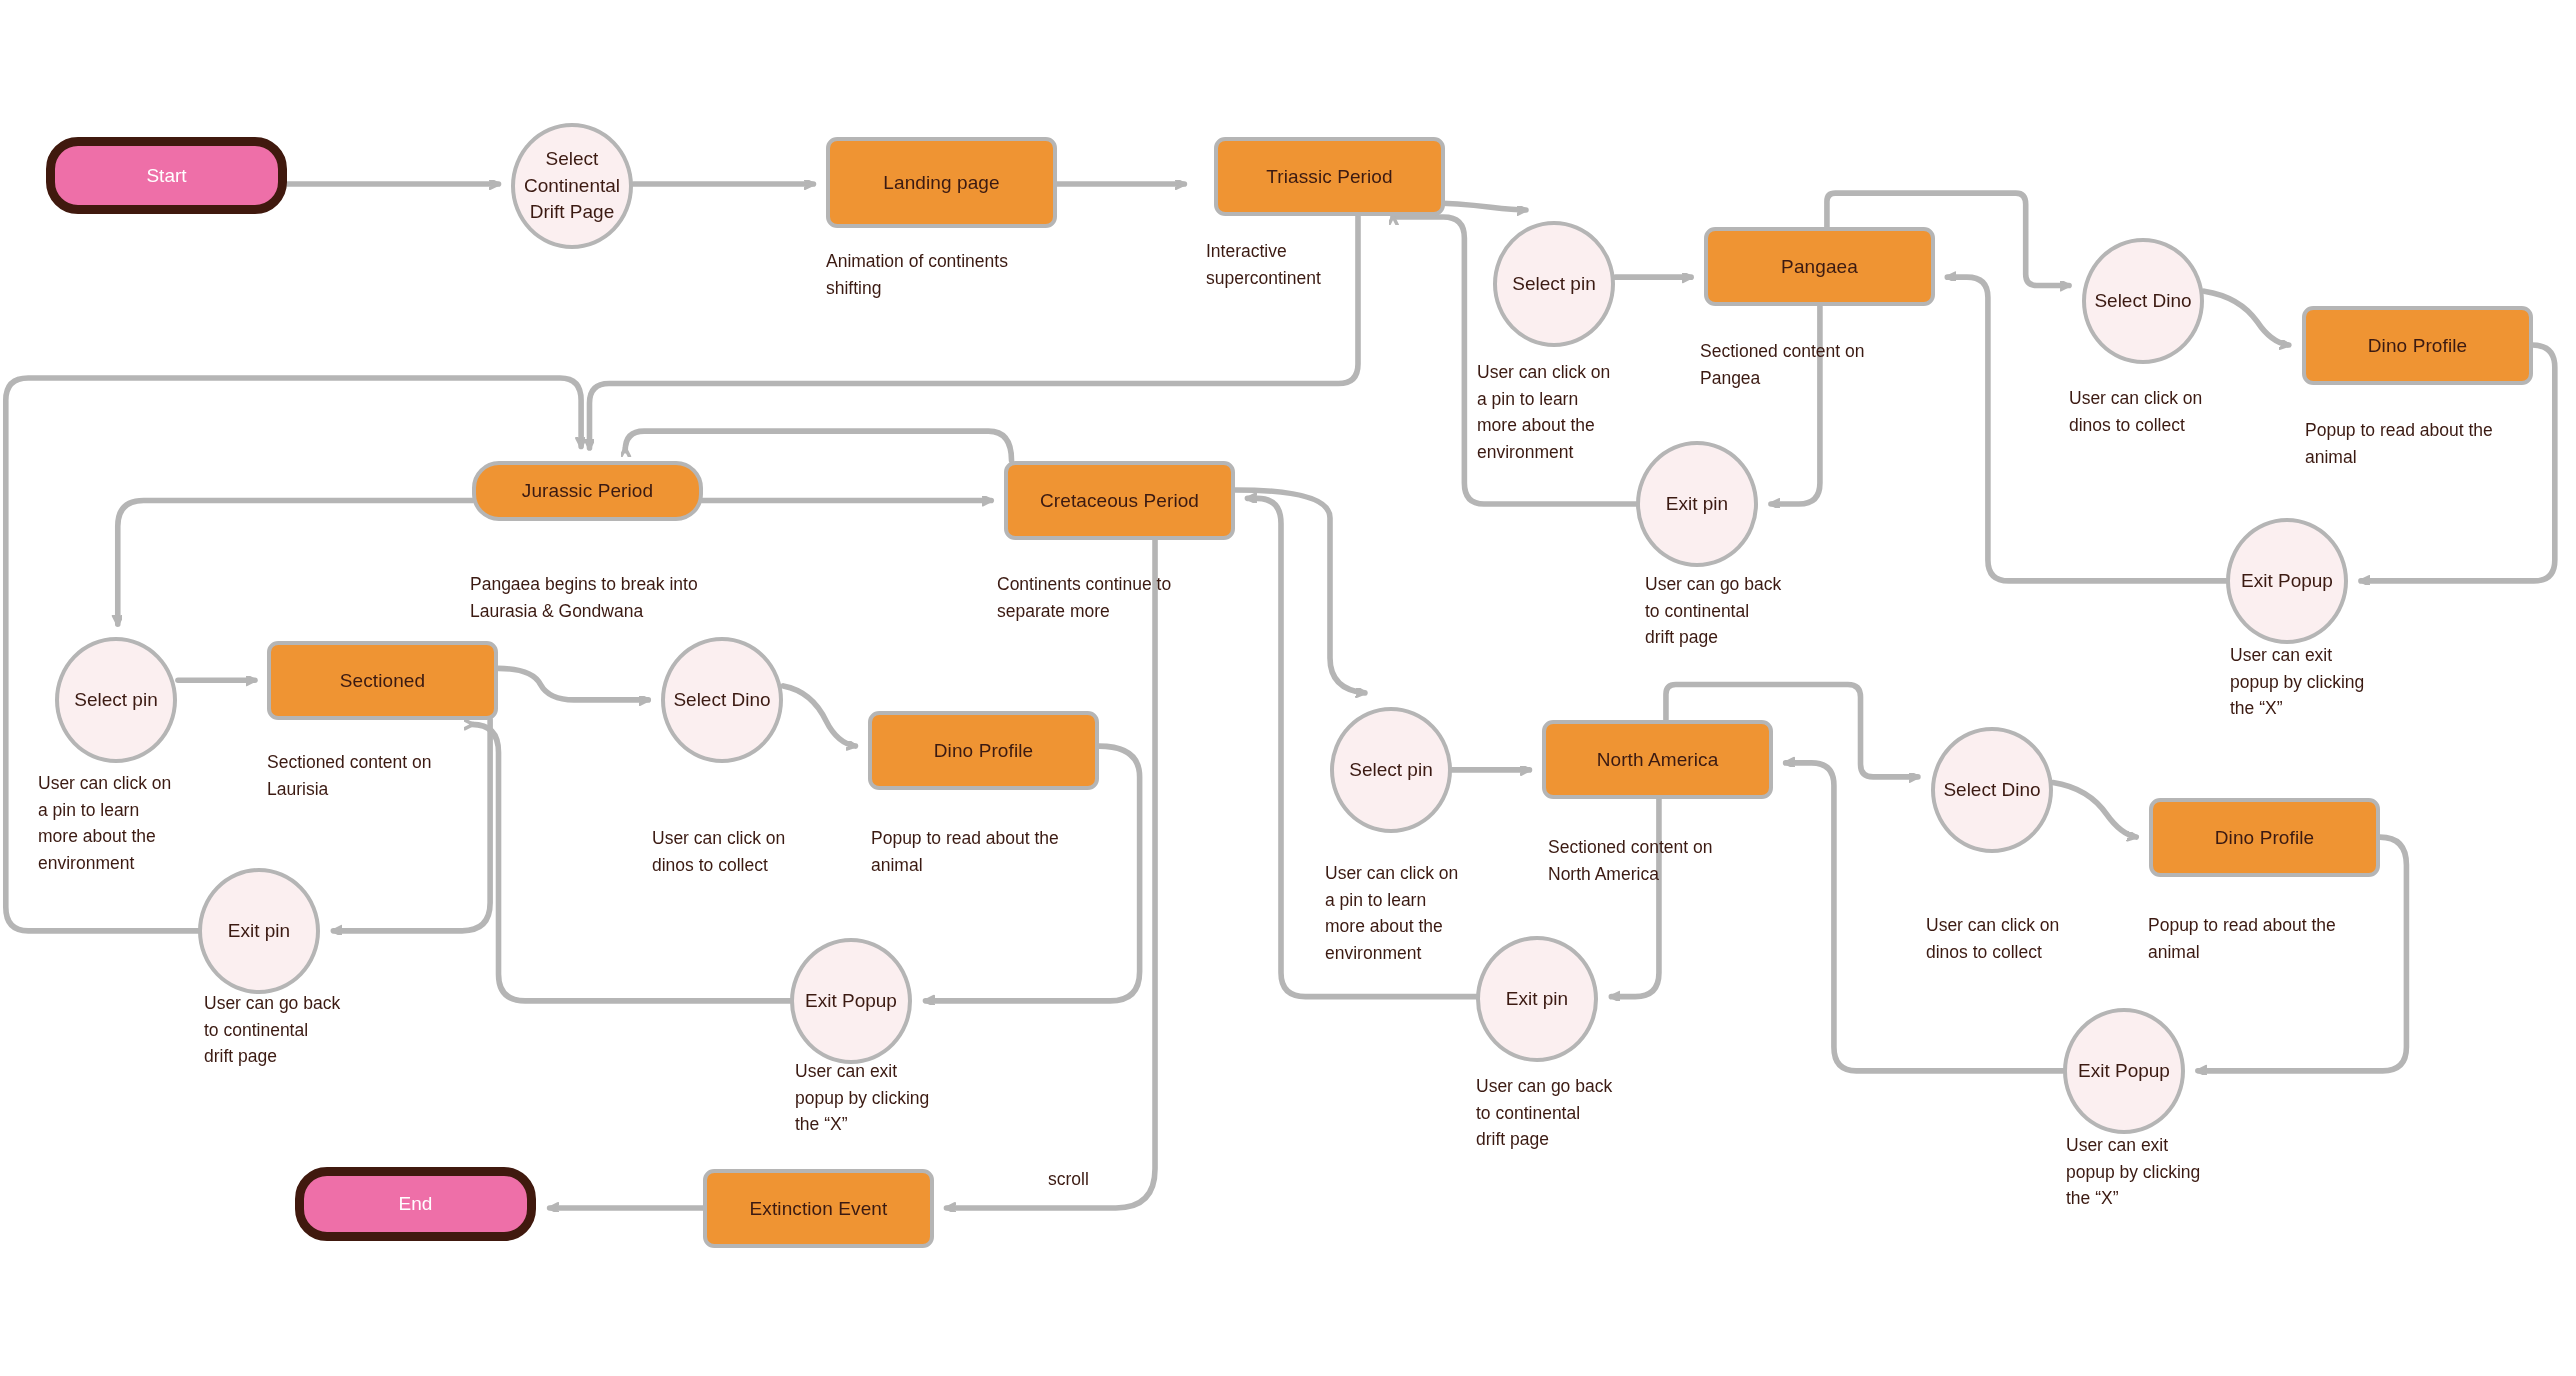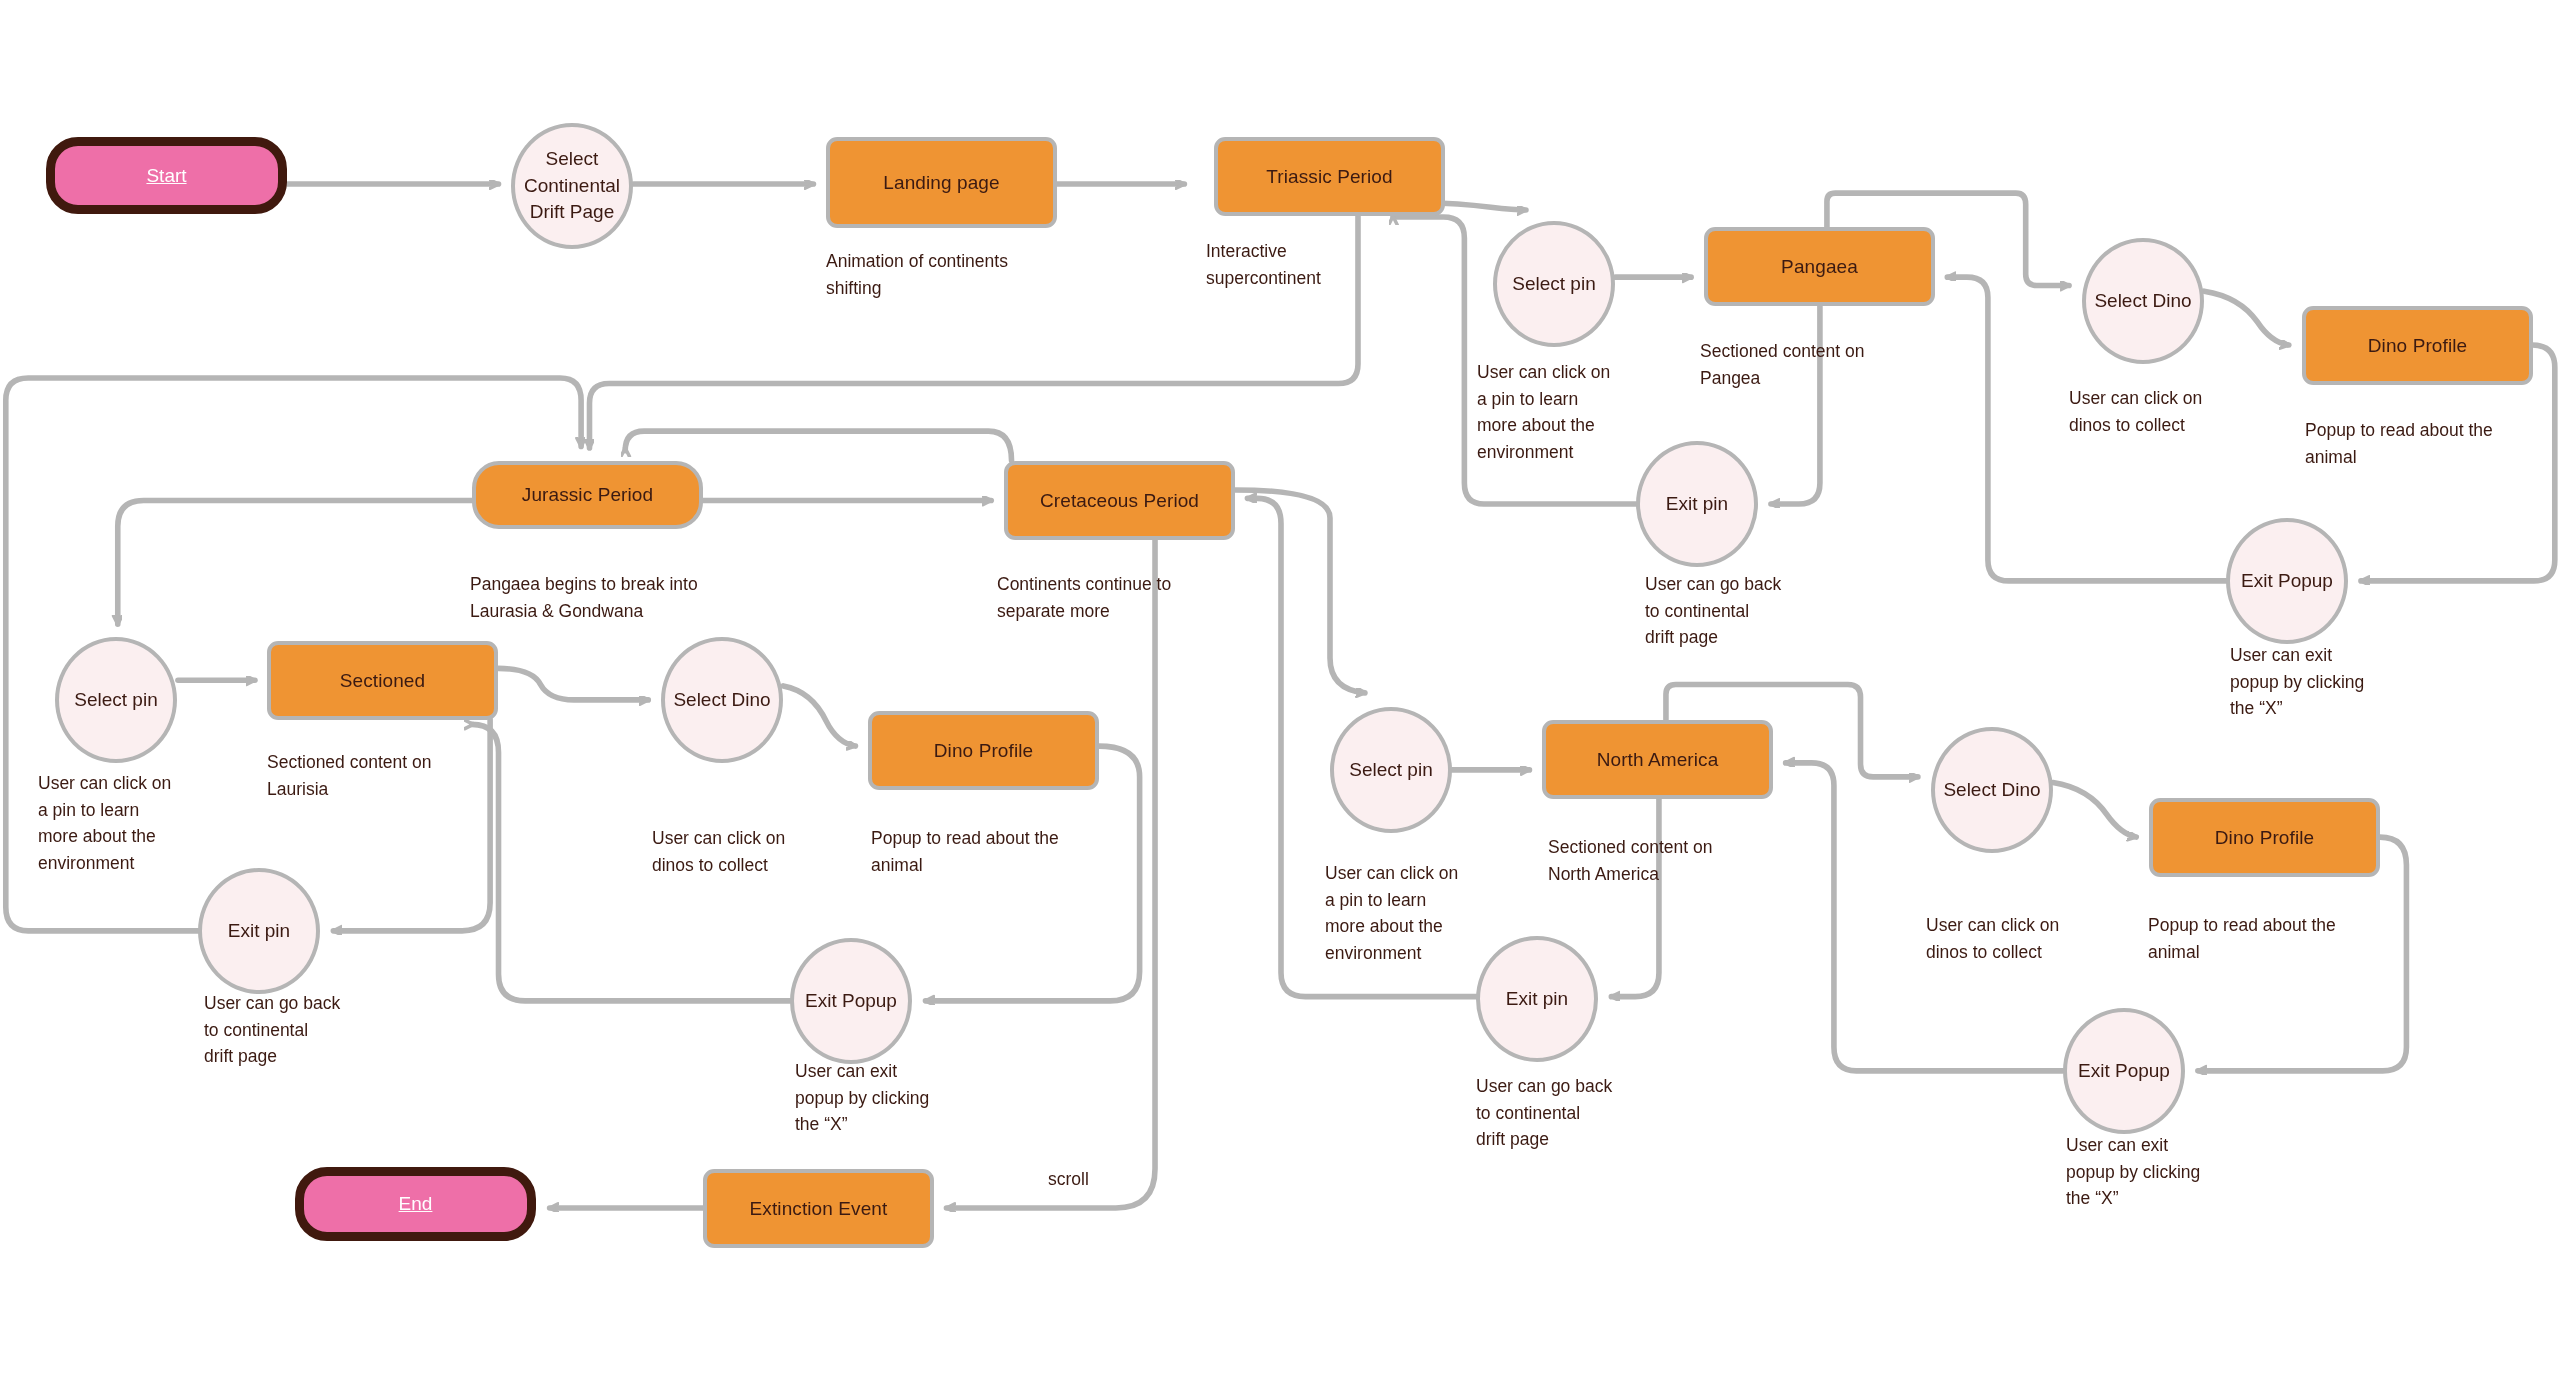--- a/index.html
+++ b/index.html
@@ -18,21 +18,20 @@
     font-size:19px;
     letter-spacing:0.1px;
   }
   
   .term{
     background:#EE6FA8;
     border:9px solid #40190E;
     border-radius:32px;
     color:#ffffff;
     font-size:19px;
-    text-decoration:underline;
   }
   
   .ellipse{
     background:#FBEFF0;
     border:4.9px solid #B5B5B5;
     border-radius:50%;
     color:#3B1A12;
     font-size:19px;
     line-height:1.42;
     padding:0 7px;
@@ -137,21 +136,21 @@
 Continental
 Drift Page</div>
       <div class="node proc" style="left: 826px; top: 137px; width: 231px; height: 91px; white-space: pre-line;">Landing page</div>
       <div class="node proc" style="left: 1214px; top: 137px; width: 231px; height: 79px; white-space: pre-line;">Triassic Period</div>
       <div class="node ellipse" style="left: 1493px; top: 221px; width: 122px; height: 126px; white-space: pre-line;">Select pin</div>
       <div class="node proc" style="left: 1704px; top: 227px; width: 231px; height: 79px; white-space: pre-line;">Pangaea</div>
       <div class="node ellipse" style="left: 2082px; top: 238px; width: 122px; height: 126px; white-space: pre-line;">Select Dino</div>
       <div class="node proc" style="left: 2302px; top: 306px; width: 231px; height: 79px; white-space: pre-line;">Dino Profile</div>
       <div class="node ellipse" style="left: 1636px; top: 441px; width: 122px; height: 126px; white-space: pre-line;">Exit pin</div>
       <div class="node ellipse" style="left: 2226px; top: 518px; width: 122px; height: 126px; white-space: pre-line;">Exit Popup</div>
-      <div class="node proc" style="left: 472px; top: 461px; width: 231px; height: 68px; white-space: pre-line; border-radius: 27px;">Jurassic Period</div>
+      <div class="node proc" style="left: 472px; top: 461px; width: 231px; height: 60px; white-space: pre-line; border-radius: 27px;">Jurassic Period</div>
       <div class="node proc" style="left: 1004px; top: 461px; width: 231px; height: 79px; white-space: pre-line;">Cretaceous Period</div>
       <div class="node ellipse" style="left: 55px; top: 637px; width: 122px; height: 126px; white-space: pre-line;">Select pin</div>
       <div class="node proc" style="left: 267px; top: 641px; width: 231px; height: 79px; white-space: pre-line;">Sectioned</div>
       <div class="node ellipse" style="left: 661px; top: 637px; width: 122px; height: 126px; white-space: pre-line;">Select Dino</div>
       <div class="node proc" style="left: 868px; top: 711px; width: 231px; height: 79px; white-space: pre-line;">Dino Profile</div>
       <div class="node ellipse" style="left: 198px; top: 868px; width: 122px; height: 126px; white-space: pre-line;">Exit pin</div>
       <div class="node ellipse" style="left: 790px; top: 938px; width: 122px; height: 126px; white-space: pre-line;">Exit Popup</div>
       <div class="node ellipse" style="left: 1330px; top: 707px; width: 122px; height: 126px; white-space: pre-line;">Select pin</div>
       <div class="node proc" style="left: 1542px; top: 720px; width: 231px; height: 79px; white-space: pre-line;">North America</div>
       <div class="node ellipse" style="left: 1931px; top: 727px; width: 122px; height: 126px; white-space: pre-line;">Select Dino</div>

